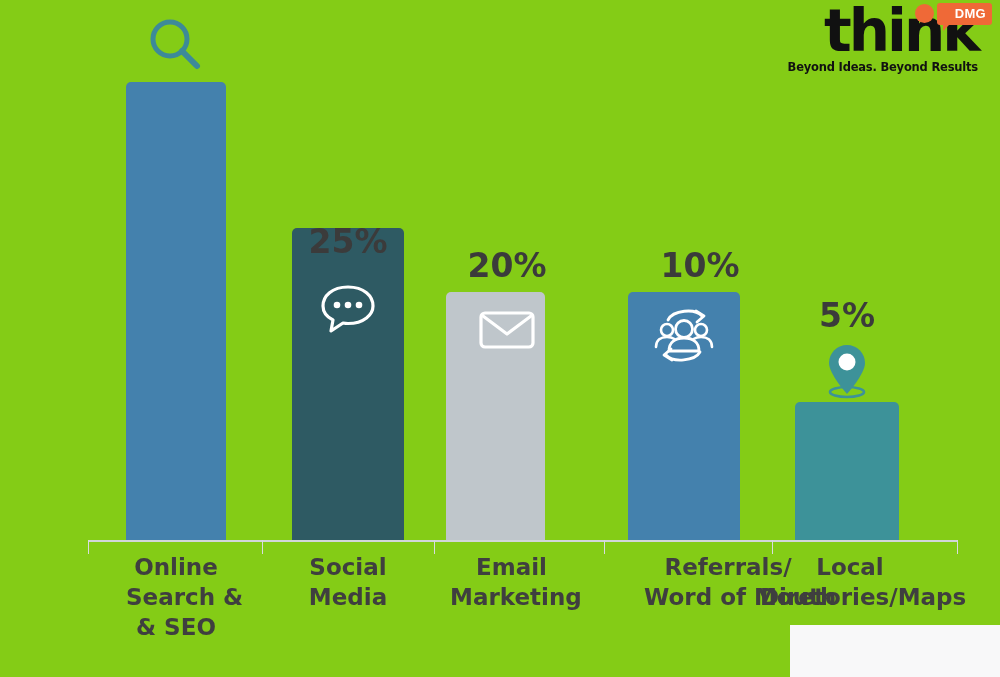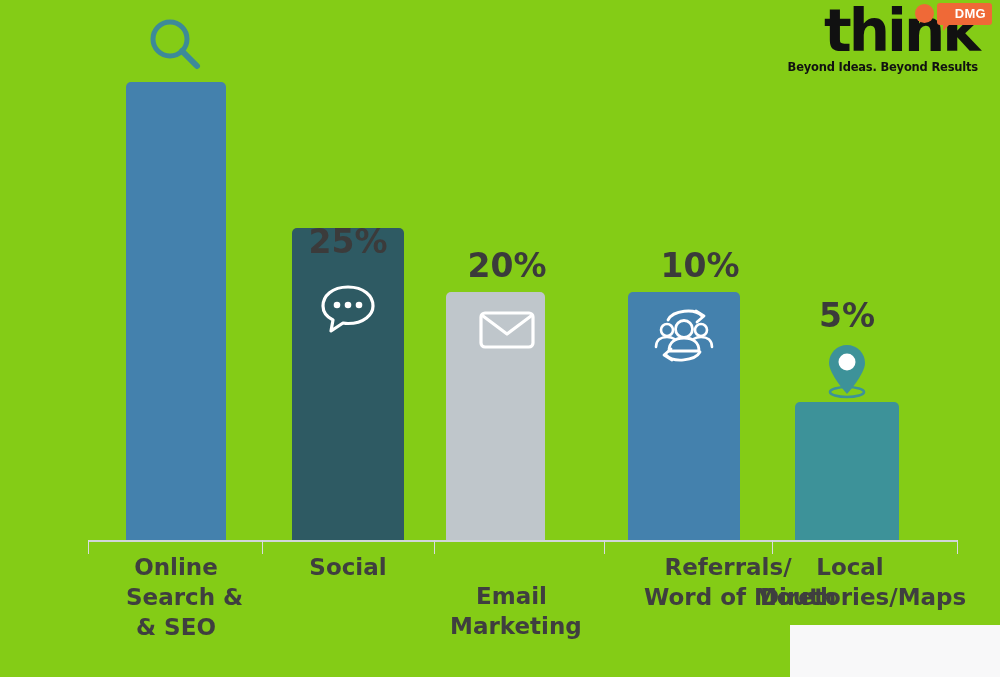--- a/index.html
+++ b/index.html
@@ -202,33 +202,34 @@
         <svg width="58" height="52" viewBox="0 0 58 52">
           <path d="M29 5 C13 5 4 14 4 24 C4 30 8 35 14 38 L12 49 L24 41 C25.6 41.3 27.3 41.5 29 41.5 C45 41.5 54 32.5 54 24 C54 14 45 5 29 5 Z" fill="none" stroke="#ffffff" stroke-width="3.2" stroke-linejoin="round"></path>
           <circle cx="18" cy="23" r="3.3" fill="#ffffff"></circle>
           <circle cx="29" cy="23" r="3.3" fill="#ffffff"></circle>
           <circle cx="40" cy="23" r="3.3" fill="#ffffff"></circle>
         </svg>
       </div>
     </div>
     <div class="cat-label" style="left:292px; width:112px;">
       <div>Social</div>
+      <div>Media</div>
     </div>
 
     <div class="bar-group" style="left:446px; width:122px; height:248px;">
       <div class="bar" style="width:99px; height:248px; background:#bfc6cb;"></div>
       <div class="bar-value" style="top:-43px;">20%</div>
       <div class="bar-icon" style="top:16px; width:58px; height:44px;">
         <svg width="58" height="44" viewBox="0 0 58 44">
           <rect x="3" y="5" width="52" height="34" rx="4" ry="4" fill="none" stroke="#ffffff" stroke-width="3.2"></rect>
           <path d="M5 8 L29 26 L53 8" fill="none" stroke="#ffffff" stroke-width="3.2" stroke-linecap="round" stroke-linejoin="round"></path>
         </svg>
       </div>
     </div>
-    <div class="cat-label" style="left:450px; width:123px;margin-top:29px;">
+    <div class="cat-label" style="left:450px; width:123px;">
       <div>Email</div>
       <div>Marketing</div>
     </div>
 
     <div class="bar-group" style="left:628px; width:112px; height:248px;">
       <div class="bar" style="width:112px; height:248px; background:#4481ad;"></div>
       <div class="bar-value" style="top:-43px;margin-left:16px;">10%</div>
       <div class="bar-icon" style="top:10px; width:72px; height:66px;">
         <svg width="72" height="66" viewBox="0 0 72 66">
 

